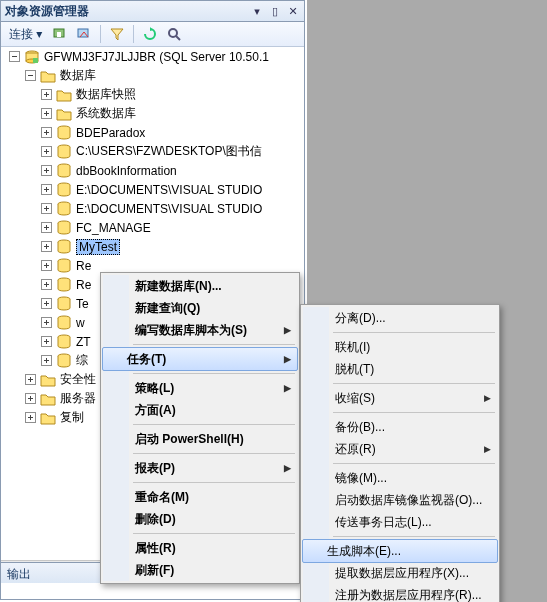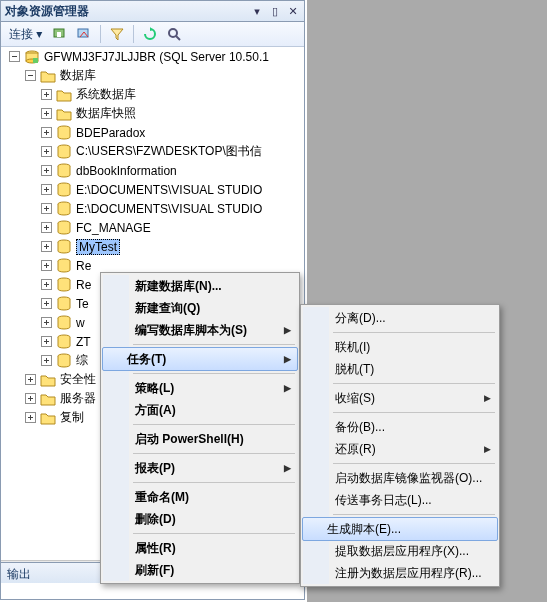--- a/index.html
+++ b/index.html
@@ -212,32 +212,32 @@
     </div>
 
     <div class="tree-row">
       <span class="tw" style="width:36px"></span>
       <span class="expander plus"></span>
       <span class="ico folder">
           <svg width="16" height="14">
             <path d="M1 3 L6 3 L8 5 L15 5 L15 13 L1 13 Z" fill="#ffe27a" stroke="#b38b20"></path>
           </svg>
         </span>
-      <span class="label">系统数据库</span>
+      <span class="label">数据库快照</span>
     </div>
 
     <div class="tree-row">
       <span class="tw" style="width:36px"></span>
       <span class="expander plus"></span>
       <span class="ico folder">
           <svg width="16" height="14">
             <path d="M1 3 L6 3 L8 5 L15 5 L15 13 L1 13 Z" fill="#ffe27a" stroke="#b38b20"></path>
           </svg>
         </span>
-      <span class="label">数据库快照</span>
+      <span class="label">系统数据库</span>
     </div>
 
     <div class="tree-row">
         <span class="tw" style="width:36px"></span>
         <span class="expander plus"></span>
         <span class="ico db">
           <svg width="14" height="16">
             <ellipse cx="7" cy="3" rx="6" ry="2" fill="#ffe27a" stroke="#b38b20"></ellipse>
             <path d="M1 3 V12 A6 2 0 0 0 13 12 V3" fill="#ffe27a" stroke="#b38b20"></path>
           </svg>
@@ -495,20 +495,23 @@
   <div class="menu-sep"></div>
   <div class="menu-item">
       <span>备份(B)...</span>
     </div>
   <div class="menu-item">
       <span>还原(R)</span>
       <span class="arrow">▶</span>
     </div>
   <div class="menu-sep"></div>
   <div class="menu-item">
+      <span>镜像(M)...</span>
+    </div>
+  <div class="menu-item">
       <span>启动数据库镜像监视器(O)...</span>
     </div>
   <div class="menu-item">
       <span>传送事务日志(L)...</span>
     </div>
   <div class="menu-sep"></div>
   <div class="menu-item hl">
       <span>生成脚本(E)...</span>
     </div>
   <div class="menu-item">

